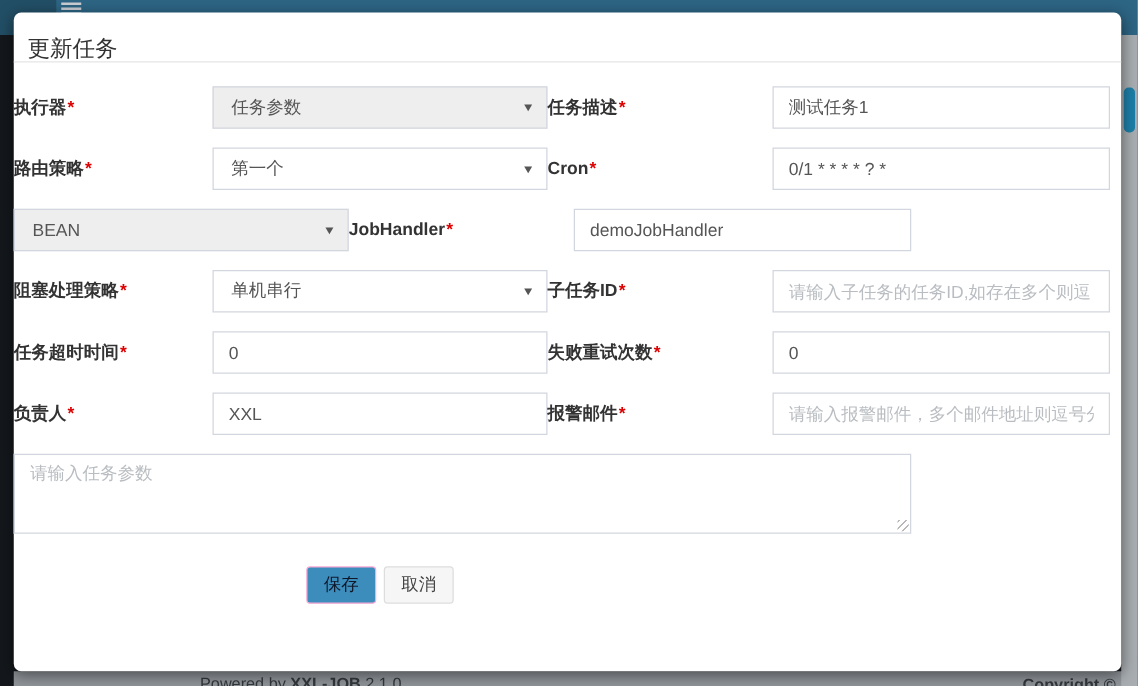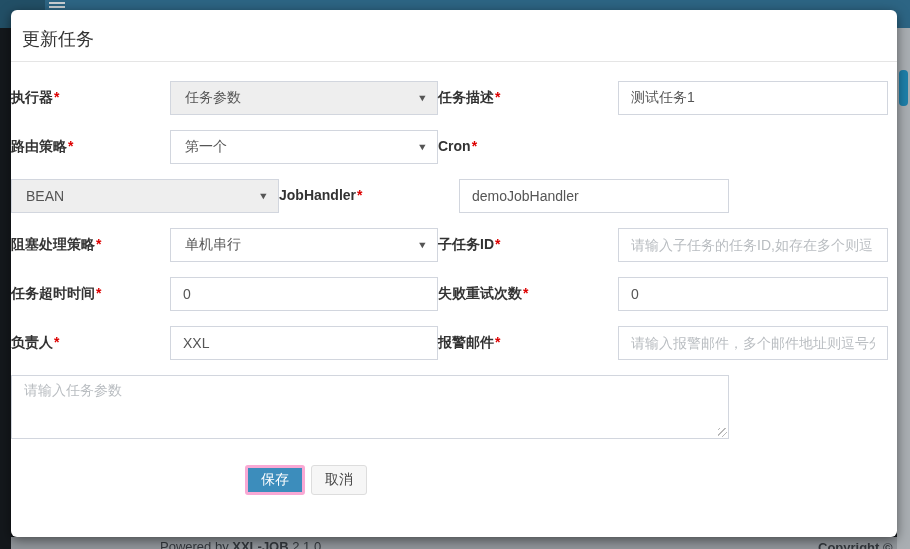--- a/index.html
+++ b/index.html
@@ -27,21 +27,21 @@
 
   .bk-scroll { position:absolute; left:897px; top:28px; width:13px; height:521px; background:#a9aeb2; }
   .bk-scroll .thumb { position:absolute; left:2px; top:42px; width:9px; height:36px; background:#1d7fa9; border-radius:4px; cursor:pointer; }
 
   
   .modal {
     position:absolute; left:11px; top:10px; width:886px; height:527px;
     background:#ffffff; border-radius:6px;
     box-shadow:0 3px 12px rgba(0,0,0,0.5);
   }
-  .modal-header { height:52px; border-bottom:1px solid #e5e5e5; padding:19px 15px 0 11px; }
+  .modal-header { height:40px; border-bottom:1px solid #e5e5e5; padding:19px 15px 0 11px; }
   .modal-title  { font-size:18px; color:#333333; line-height:20px; }
 
   .modal-body { padding-top:19px; }
 
   .form-row { display:flex; margin-bottom:15px; }
   .lbl { font-weight:bold; color:#333333; font-size:14px; text-align:left; padding:8px 8px 0 0; white-space:nowrap; }
   .lbl1 { width:159px; }
   .lbl2 { width:180px; }
   .ctl1 { width:268px; }
   .ctl2 { width:270px; }
@@ -62,21 +62,21 @@
   .sel.disabled { background:#eeeeee; cursor:default; }
 
   .ta-wrap { position:relative; width:718px; }
   .tar { height:64px; resize:none; display:block; }
   .grip { position:absolute; right:2px; bottom:2px; width:9px; height:9px;
           background:repeating-linear-gradient(-45deg, transparent 0 3px, #b8b8b8 3px 4px); }
 
   .btn-row { display:flex; padding-left:234px; margin-top:26px; }
   .btn { font-family:"Liberation Sans", sans-serif; font-size:14px; height:30px; padding:0 13px;
          border-radius:3px; cursor:pointer; }
-  .btn-save   { background:#3c8dbc; border:3px solid #f9a8d4; color:#ffffff; }
+  .btn-save   { background:#3c8dbc; border:1px solid #f9a8d4; color:#0f172a; }
   .btn-cancel { background:#f6f6f6; border:1px solid #dddddd; color:#444444; margin-left:6px; }
 </style>
 </head>
 <body>
 
 <div class="bk-header">
   <div class="bk-logo"></div>
   <div class="hamburger">
     <div class="bar b1"></div>
       <div class="bar b2"></div>
@@ -118,20 +118,21 @@
 
     <div class="form-row">
       <div class="lbl lbl1"><span>路由策略</span><span class="req">*</span></div>
       <div class="ctl1">
           <div class="sel">
         <span class="val">第一个</span>
         <span class="arrow">▼</span>
       </div>
         </div>
       <div class="lbl lbl2"><span>Cron</span><span class="req">*</span></div>
+      <div class="ctl2"><input class="inp" value="0/1 * * * * ? *" style=""></div>
     </div>
 
     <div class="form-row">
       <div class="ctl1">
           <div class="sel disabled">
         <span class="val">BEAN</span>
         <span class="arrow">▼</span>
       </div>
         </div>
       <div class="lbl lbl2"><span>JobHandler</span><span class="req">*</span></div>

